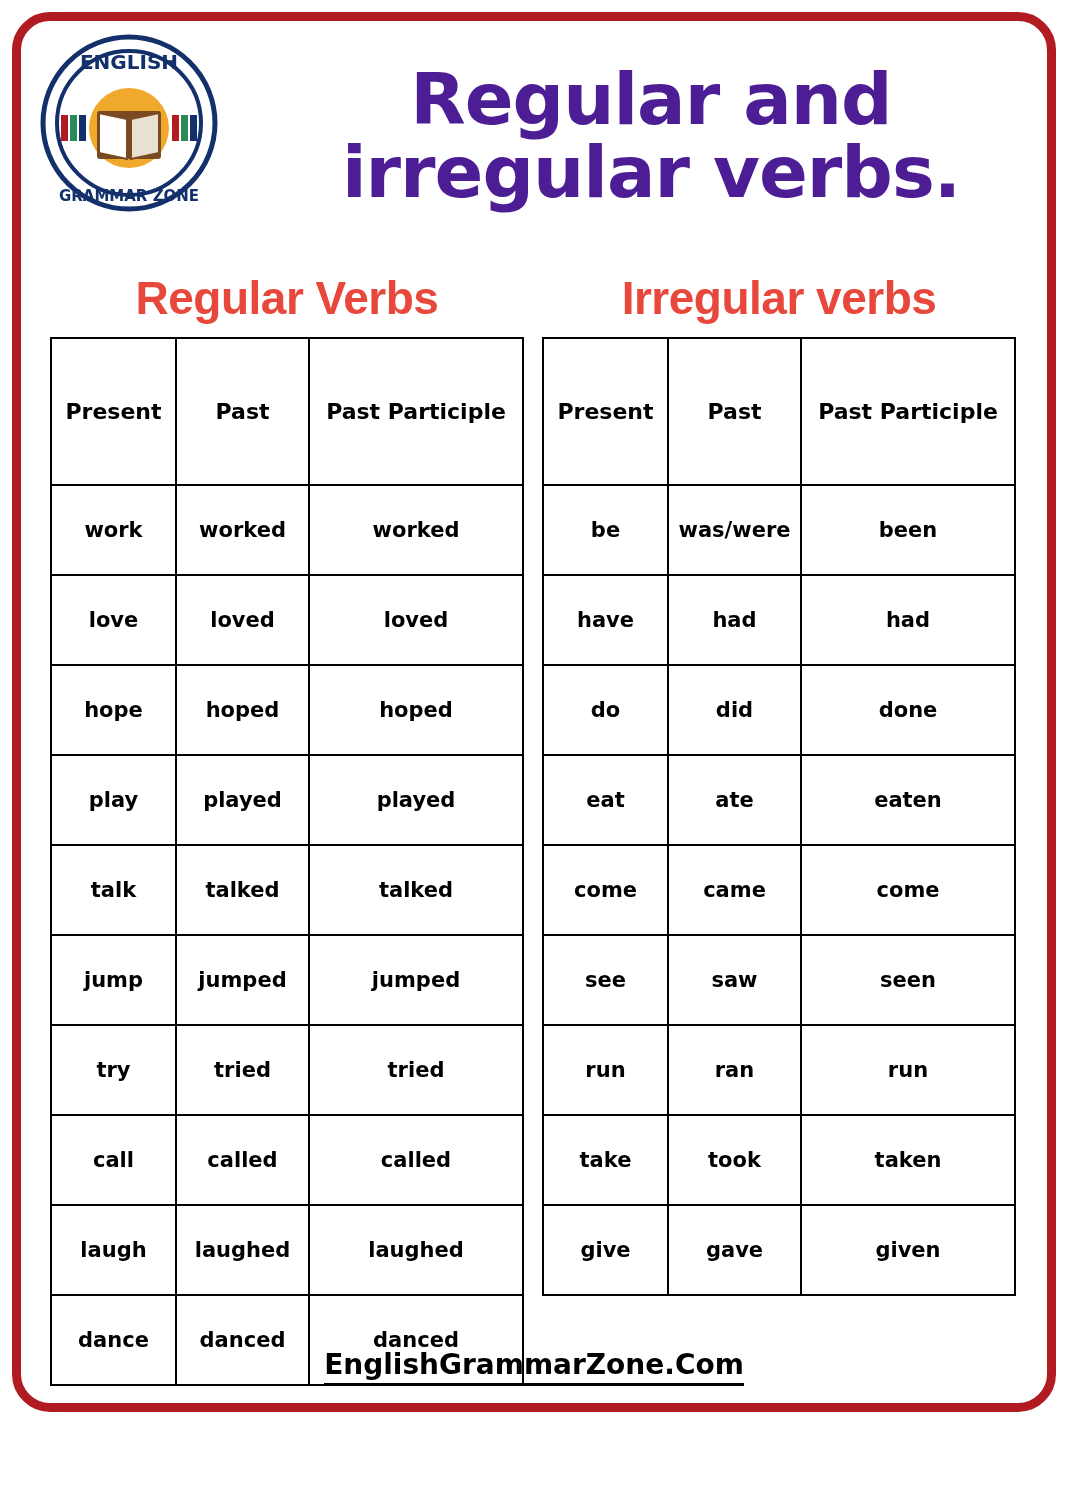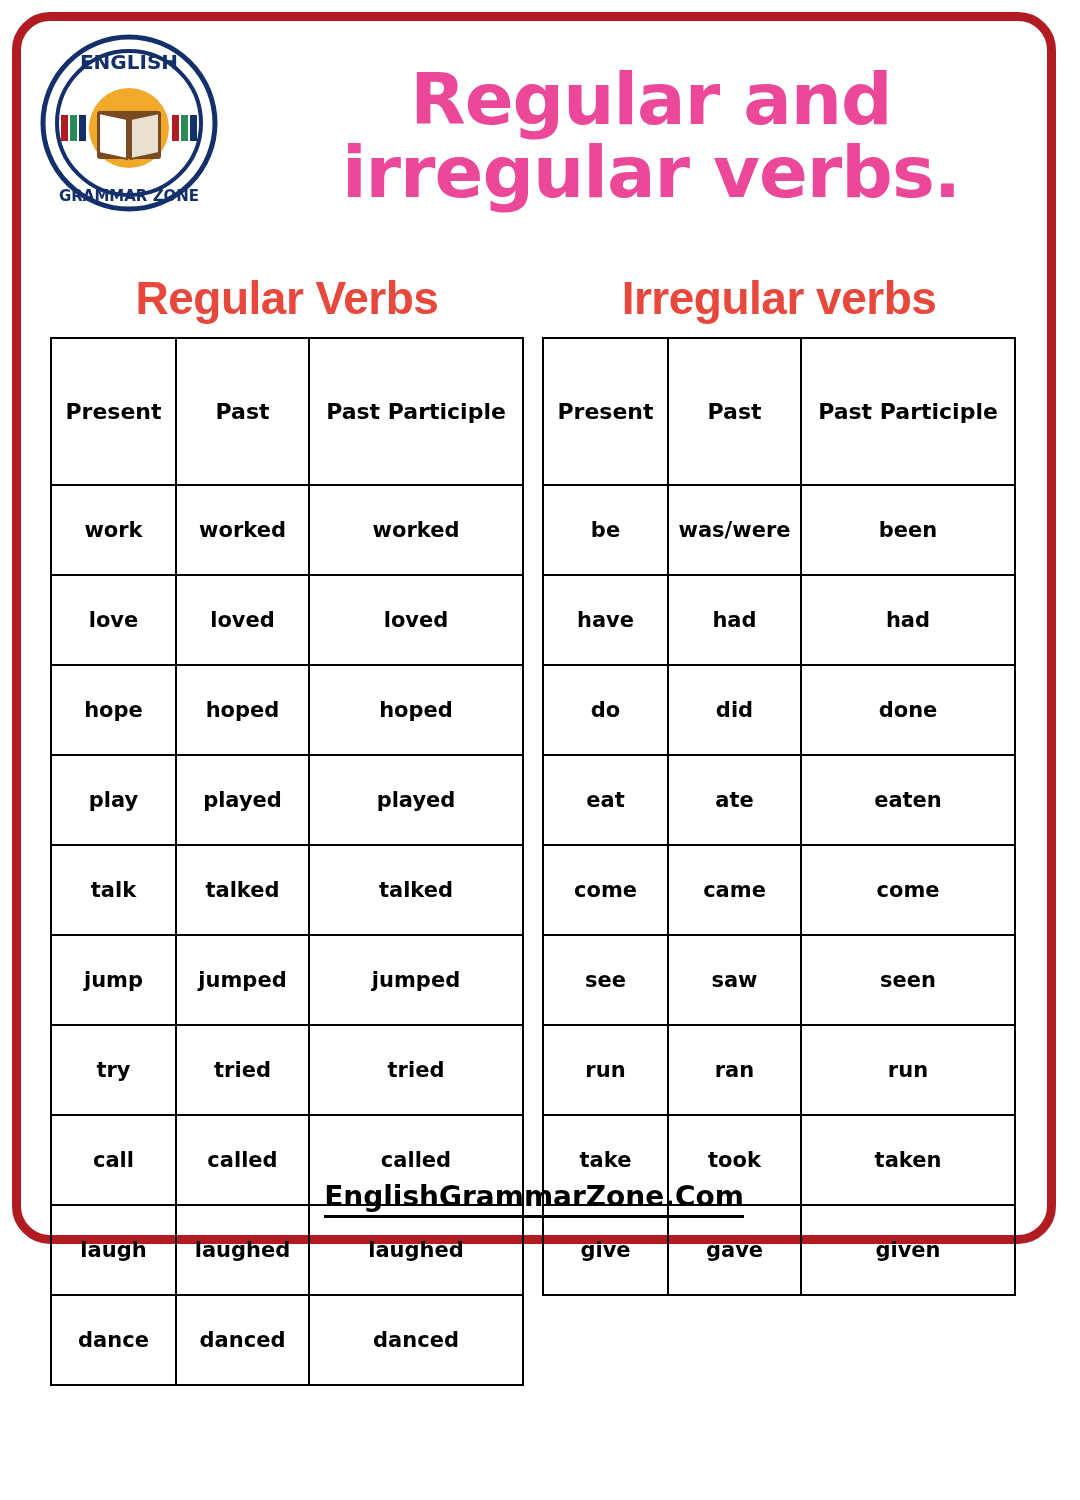--- a/index.html
+++ b/index.html
@@ -11,21 +11,21 @@
     height: 1500px;
     background: #ffffff;
     font-family: "DejaVu Sans", sans-serif;
     overflow: hidden;
   }
   .poster {
     position: absolute;
     left: 12px;
     top: 12px;
     width: 1044px;
-    height: 1232px;
+    height: 1400px;
     box-sizing: border-box;
     border: 9px solid #b01c22;
     border-radius: 38px;
     background: #ffffff;
   }
 
   
   .header {
     position: relative;
     height: 235px;
@@ -38,21 +38,21 @@
     height: 180px;
   }
   .logo svg { display: block; }
 
   .title {
     position: absolute;
     left: 250px;
     top: 42px;
     width: 760px;
     text-align: center;
-    color: #ec4899;
+    color: #4c1d95;
     font-family: "DejaVu Sans", sans-serif;
     font-weight: bold;
     font-size: 72px;
     line-height: 1.02;
     letter-spacing: -1px;
   }
   .title .line2 { display: block; }
 
   
   .sections {

